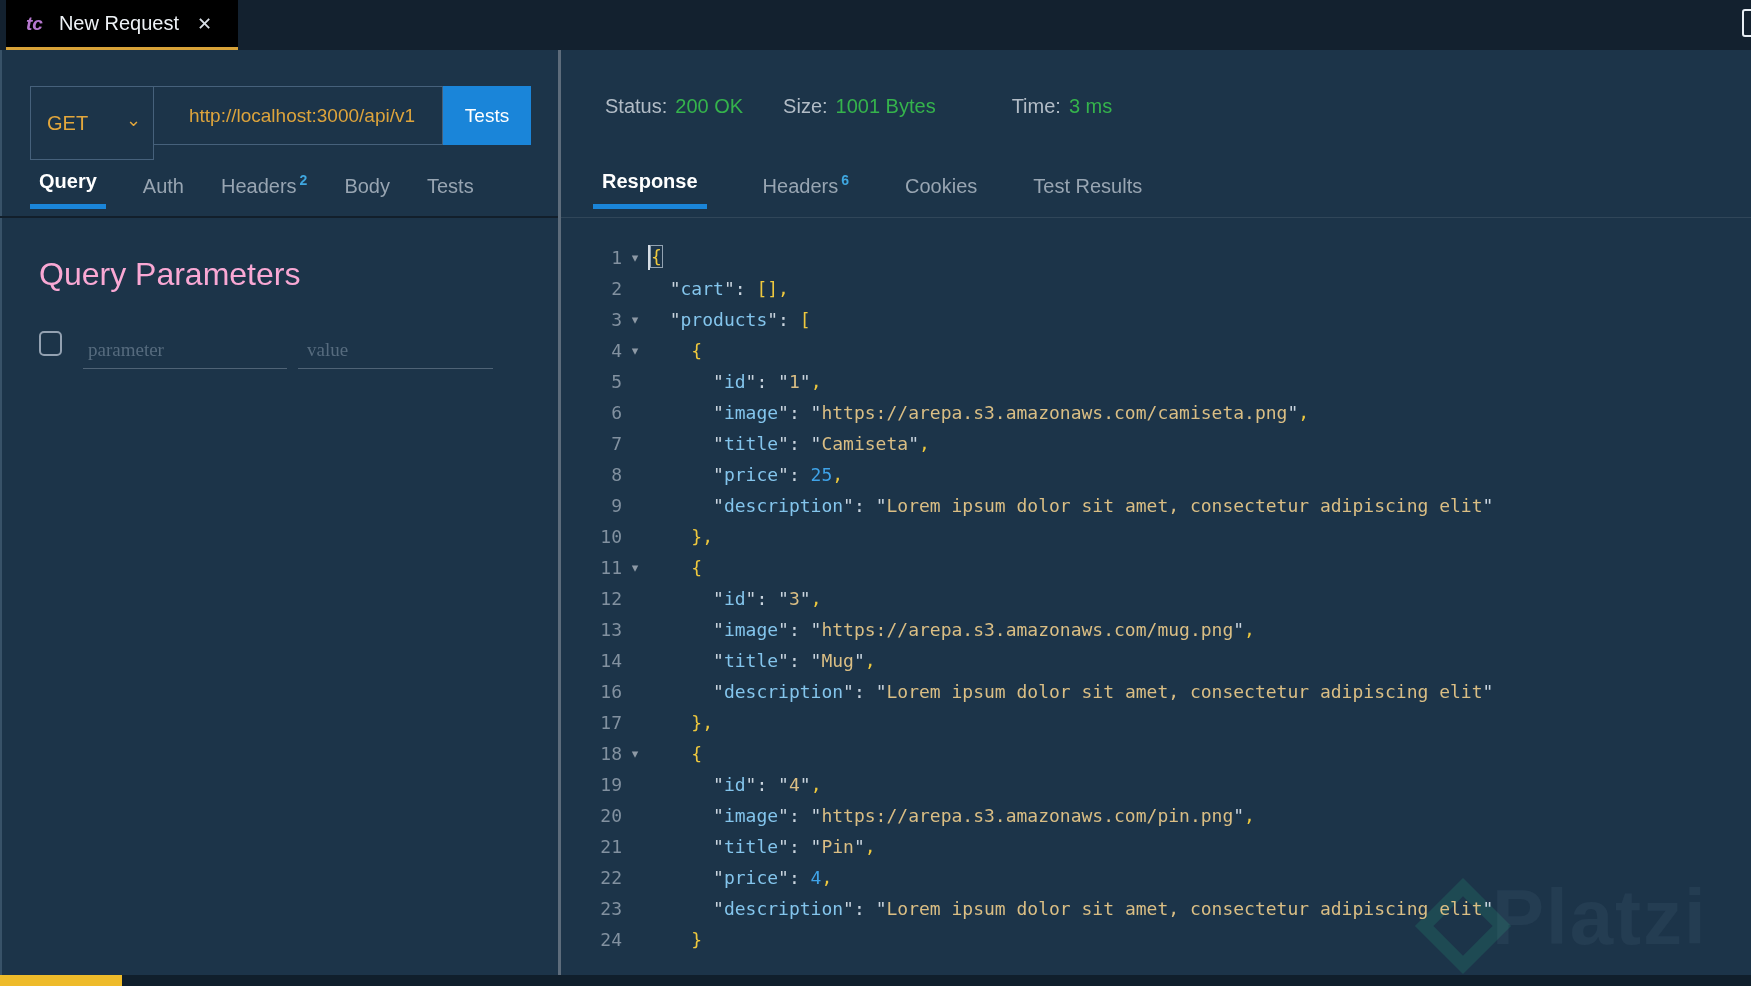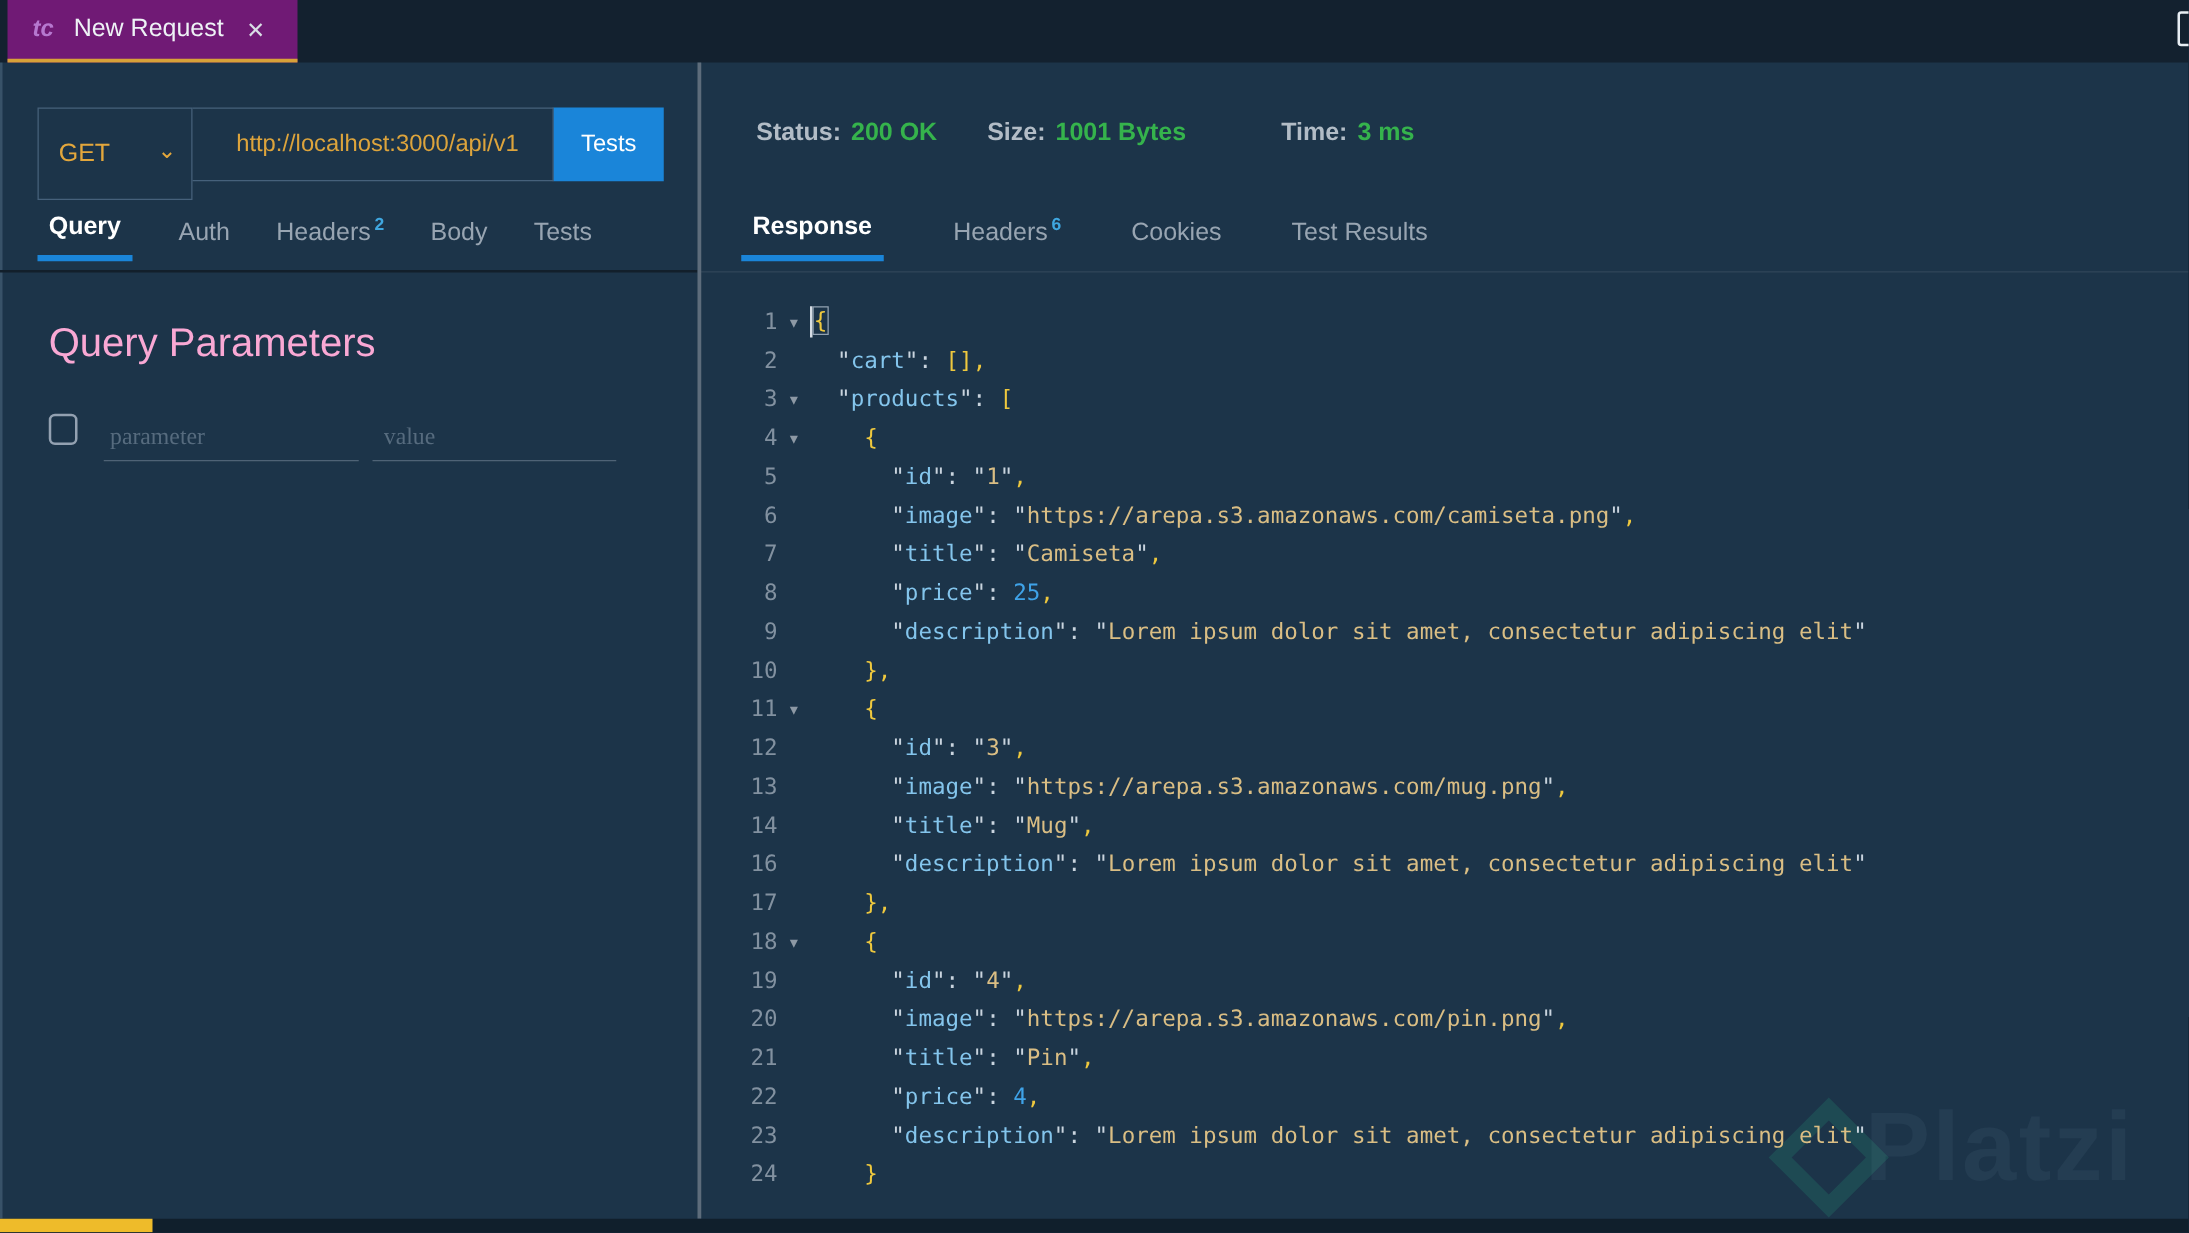--- a/index.html
+++ b/index.html
@@ -1,21 +1,21 @@
 <!DOCTYPE html>
 <html><head>
 <meta charset="utf-8">
 <style>
   html,body{margin:0;padding:0;background:#0e1a26;}
   .app{position:relative;width:1751px;height:986px;background:#1c3449;overflow:hidden;
        font-family:"Liberation Sans",sans-serif;-webkit-font-smoothing:antialiased;}
 
   
   .tabbar{position:absolute;left:0;top:0;width:100%;height:50px;background:#13212f;}
-  .editor-tab{position:absolute;left:6px;top:0;width:232px;height:47px;background:#701a75;
+  .editor-tab{position:absolute;left:6px;top:0;width:232px;height:47px;background:#000000;
               border-bottom:3px solid #d7a238;display:flex;align-items:center;}
   .tc-logo{margin-left:20px;font-size:19px;font-weight:bold;font-style:italic;color:#b678cf;}
   .tab-title{margin-left:16px;font-size:20px;color:#eef2f6;}
   .tab-close{margin-left:18px;font-size:18px;color:#d8dee5;cursor:pointer;}
   .corner-icon{position:absolute;left:1742px;top:9px;width:16px;height:24px;
                border:2px solid #e8eef4;border-radius:3px;background:transparent;}
 
   
   .left-edge{position:absolute;left:0;top:50px;width:2px;height:925px;background:rgba(130,160,185,.28);}
   .method-select{position:absolute;left:30px;top:86px;width:124px;height:74px;border:1px solid #46617b;
@@ -41,21 +41,21 @@
                border-bottom:1px solid #4f6376;color:#bef264;font-size:19px;outline:none;
                font-family:Liberation Serif, serif;}
   .param-input::placeholder{color:#566b7e;}
   .p1{left:83px;width:197px;padding-left:5px;}
   .p2{left:298px;width:184px;padding-left:9px;}
 
   
   .splitter{position:absolute;left:558px;top:50px;width:3px;height:925px;background:#5d6c7b;cursor:col-resize;}
 
   
-  .status-bar{position:absolute;left:605px;top:95px;display:flex;align-items:center;font-size:20px;font-weight:bold;}
+  .status-bar{position:absolute;left:605px;top:95px;display:flex;align-items:center;font-size:20px;font-weight:normal;}
   .st-label{color:#b2bcc6;}
   .st-value{margin-left:8px;}
   .st-item{display:flex;}
   .st-item+.st-item{margin-left:40px;}
   .st-item.time{margin-left:76px;}
 
   .resp-tabs{position:absolute;left:602px;top:170px;display:flex;gap:56px;align-items:flex-end;}
   .right-divider{position:absolute;left:561px;top:217px;width:1190px;height:1px;background:rgba(255,255,255,.09);}
 
   

